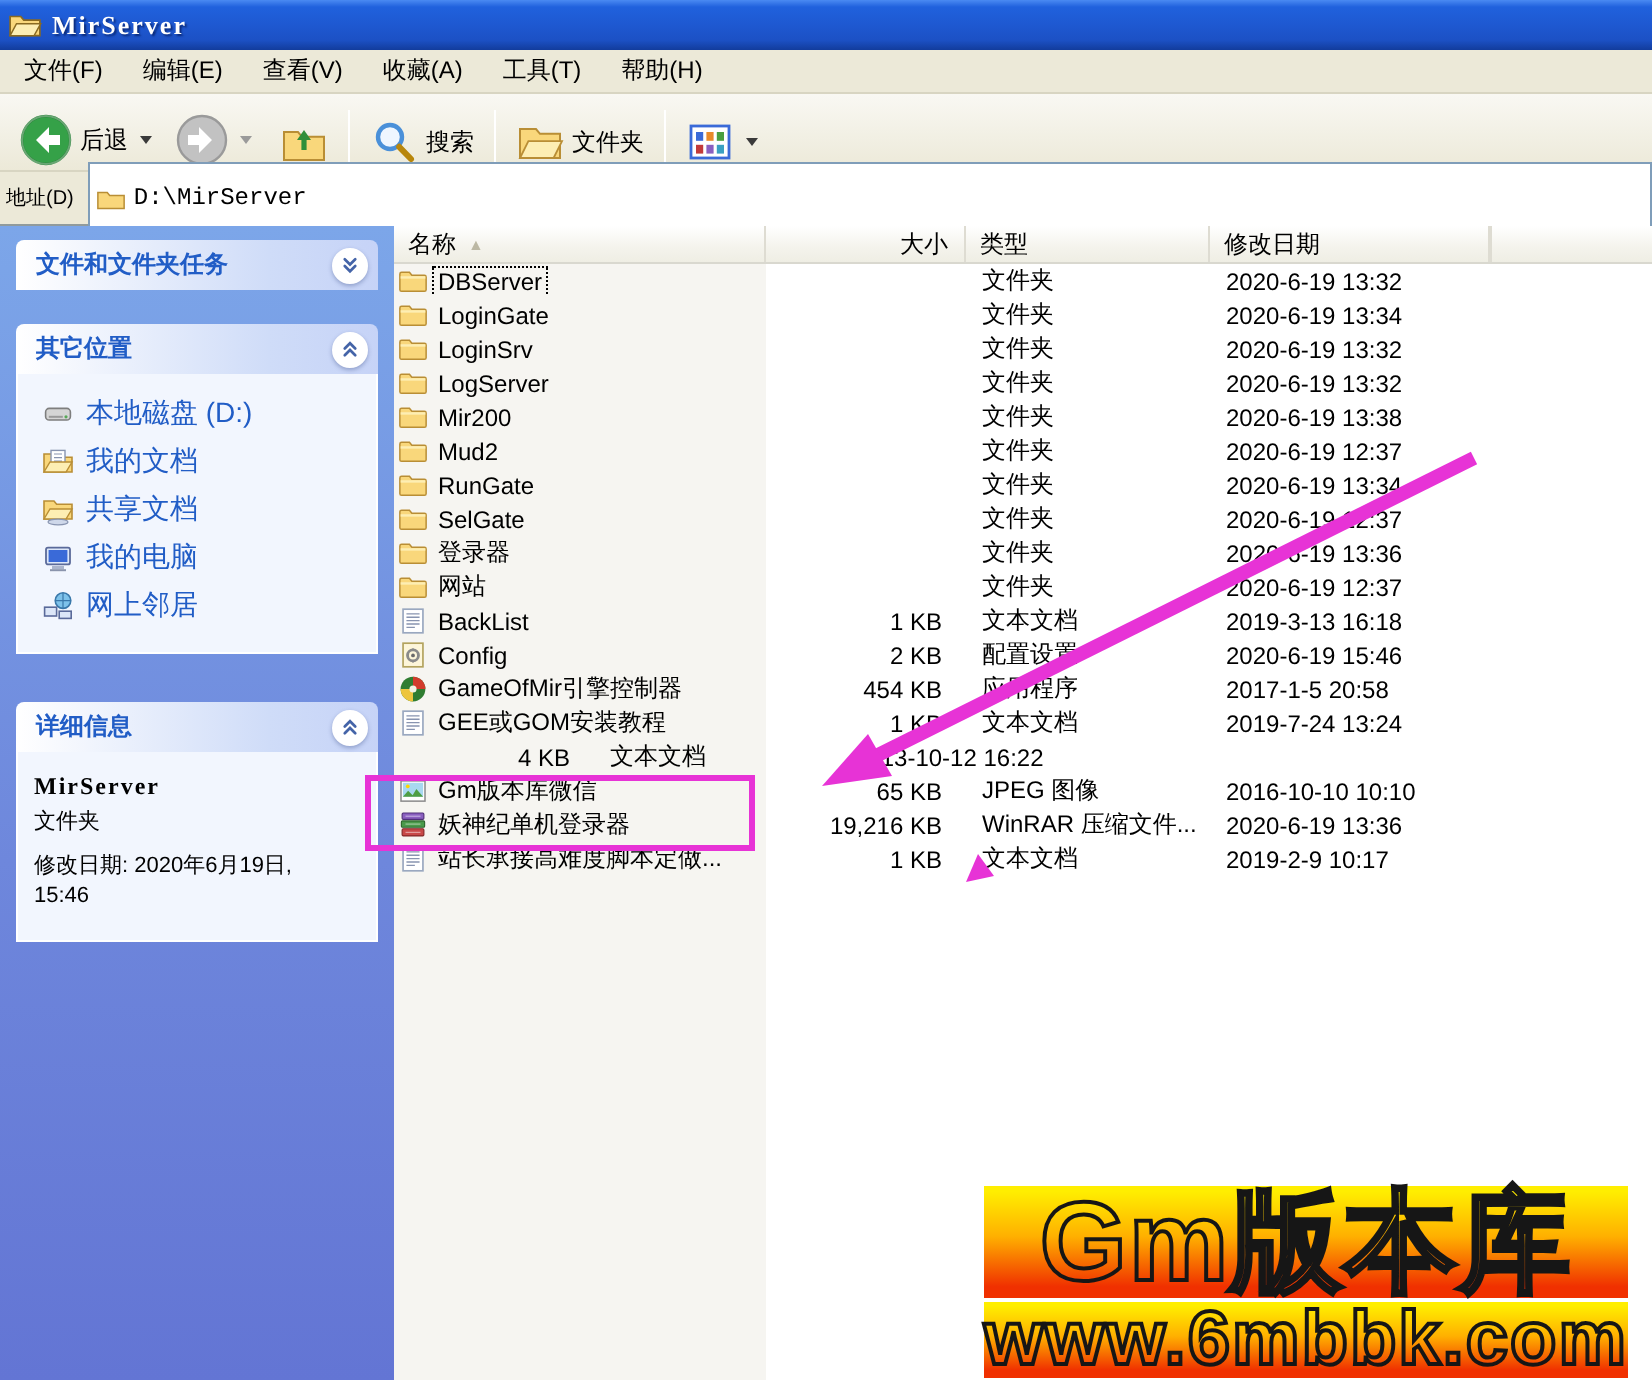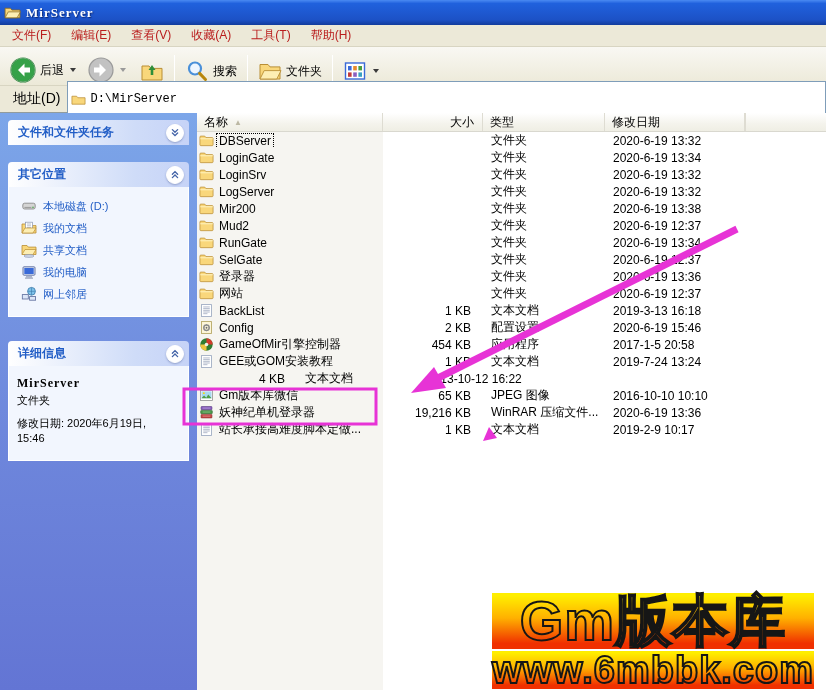--- a/index.html
+++ b/index.html
@@ -10,36 +10,36 @@
   
   .titlebar { height:25px; display:flex; align-items:center; gap:5px; padding-left:4px;
     background:linear-gradient(180deg,#4a8af2 0%,#2061dd 14%,#1e58d0 52%,#1c51c5 80%,#123c9c 100%); }
   .titlebar .ticon { width:17px; height:17px; display:inline-block; }
   .title-text { color:#fff; font-weight:bold; font-size:13px; letter-spacing:1px;
     text-shadow:1px 1px 1px #0a2a7a; font-family:"Liberation Serif","DejaVu Serif",serif; }
 
   
   .menubar { height:22px; background:#ece9d8; display:flex; align-items:center; padding-left:2px;
     border-bottom:1px solid #d8d5c2; }
-  .menu-item { font-size:12px; color:#b91c1c; padding:3px 10px; cursor:default; }
+  .menu-item { font-size:12px; color:#000000; padding:3px 10px; cursor:default; }
 
   
   .toolbar { height:39px; background:linear-gradient(180deg,#f9f8f3 0%,#ece9d8 100%);
     display:flex; align-items:flex-end; padding-left:6px; border-bottom:1px solid #d8d5c2; }
   .tbtn { display:flex; align-items:center; gap:4px; padding:2px 4px; font-size:12px; color:#000; }
   .tbtn .big { width:26px; height:26px; display:inline-block; }
   .tbtn .mid { width:24px; height:24px; display:inline-block; }
   .caret { width:0; height:0; border-left:3.5px solid transparent; border-right:3.5px solid transparent;
     border-top:4px solid #3a3a3a; margin-left:2px; }
   .tsep { width:1px; height:30px; background:#c9c5b2; border-right:1px solid #fff; margin:0 6px; }
 
   
   .addressbar { height:27px; background:#ece9d8; display:flex; align-items:center; padding:0 0 0 2px;
     border-bottom:1px solid #919b9c; }
-  .addr-label { font-size:14px; padding:0 7px 0 1px; white-space:nowrap;margin-left:10px; }
+  .addr-label { font-size:10px; padding:0 7px 0 1px; white-space:nowrap; }
   .addr-input { flex:1; height:22px; background:#fff; border:1px solid #7f9db9; display:flex;
     align-items:center; gap:4px; padding:17px 3px; margin-right:0; }
   .addr-input .aicon { width:15px; height:15px; }
   .addr-text { font-size:12px; font-family:"Liberation Mono","DejaVu Sans Mono",monospace; border:none; outline:none; flex:1; background:transparent; }
 
   
   .content { display:flex; height:577px; }
 
   
   .sidebar { width:197px; background:linear-gradient(180deg,#7ca6e9 0%,#6e87dc 55%,#6375d4 100%);
@@ -48,21 +48,21 @@
   .panel-header { height:25px; border-radius:4px 4px 0 0; display:flex; align-items:center;
     justify-content:space-between; padding:0 5px 0 10px;
     background:linear-gradient(90deg,#ffffff 0%,#cfdcf8 70%,#c6d3f7 100%); }
   .panel-title { color:#215dc6; font-weight:bold; font-size:12px; }
   .chev { width:18px; height:18px; border-radius:50%; background:#fff; border:1px solid #fff;
     display:flex; align-items:center; justify-content:center; box-shadow:0 1px 2px rgba(40,60,120,.35); }
   .chev svg { width:12px; height:12px; }
   .panel-body { background:#f2f6fe; border:1px solid #fff; border-top:none; padding:9px 4px 10px 4px; }
   .place-item { display:flex; align-items:center; gap:6px; padding:2px 2px 2px 8px; margin-bottom:2px; }
   .place-item .picon { width:16px; height:16px; flex-shrink:0; }
-  .place-label { color:#215dc6; font-size:11px; }
+  .place-label { color:#215dc6; font-size:14px; }
   .details-body { background:#f2f6fe; border:1px solid #fff; border-top:none; padding:10px 8px 14px 8px; }
   .d-name { font-weight:bold; font-size:12px; color:#000;
     font-family:"Liberation Serif","DejaVu Serif",serif; letter-spacing:1px; }
   .d-type { font-size:11px; color:#000; margin-top:2px; }
   .d-mod { font-size:11px; color:#000; margin-top:8px; line-height:15px; }
 
   
   .main { flex:1; position:relative; background:#fff; }
   .colhead { height:19px; display:flex; background:linear-gradient(180deg,#ffffff 0%,#f4f3ec 60%,#efeee4 100%);
     border-bottom:1px solid #d9d8cf; font-size:12px; }

